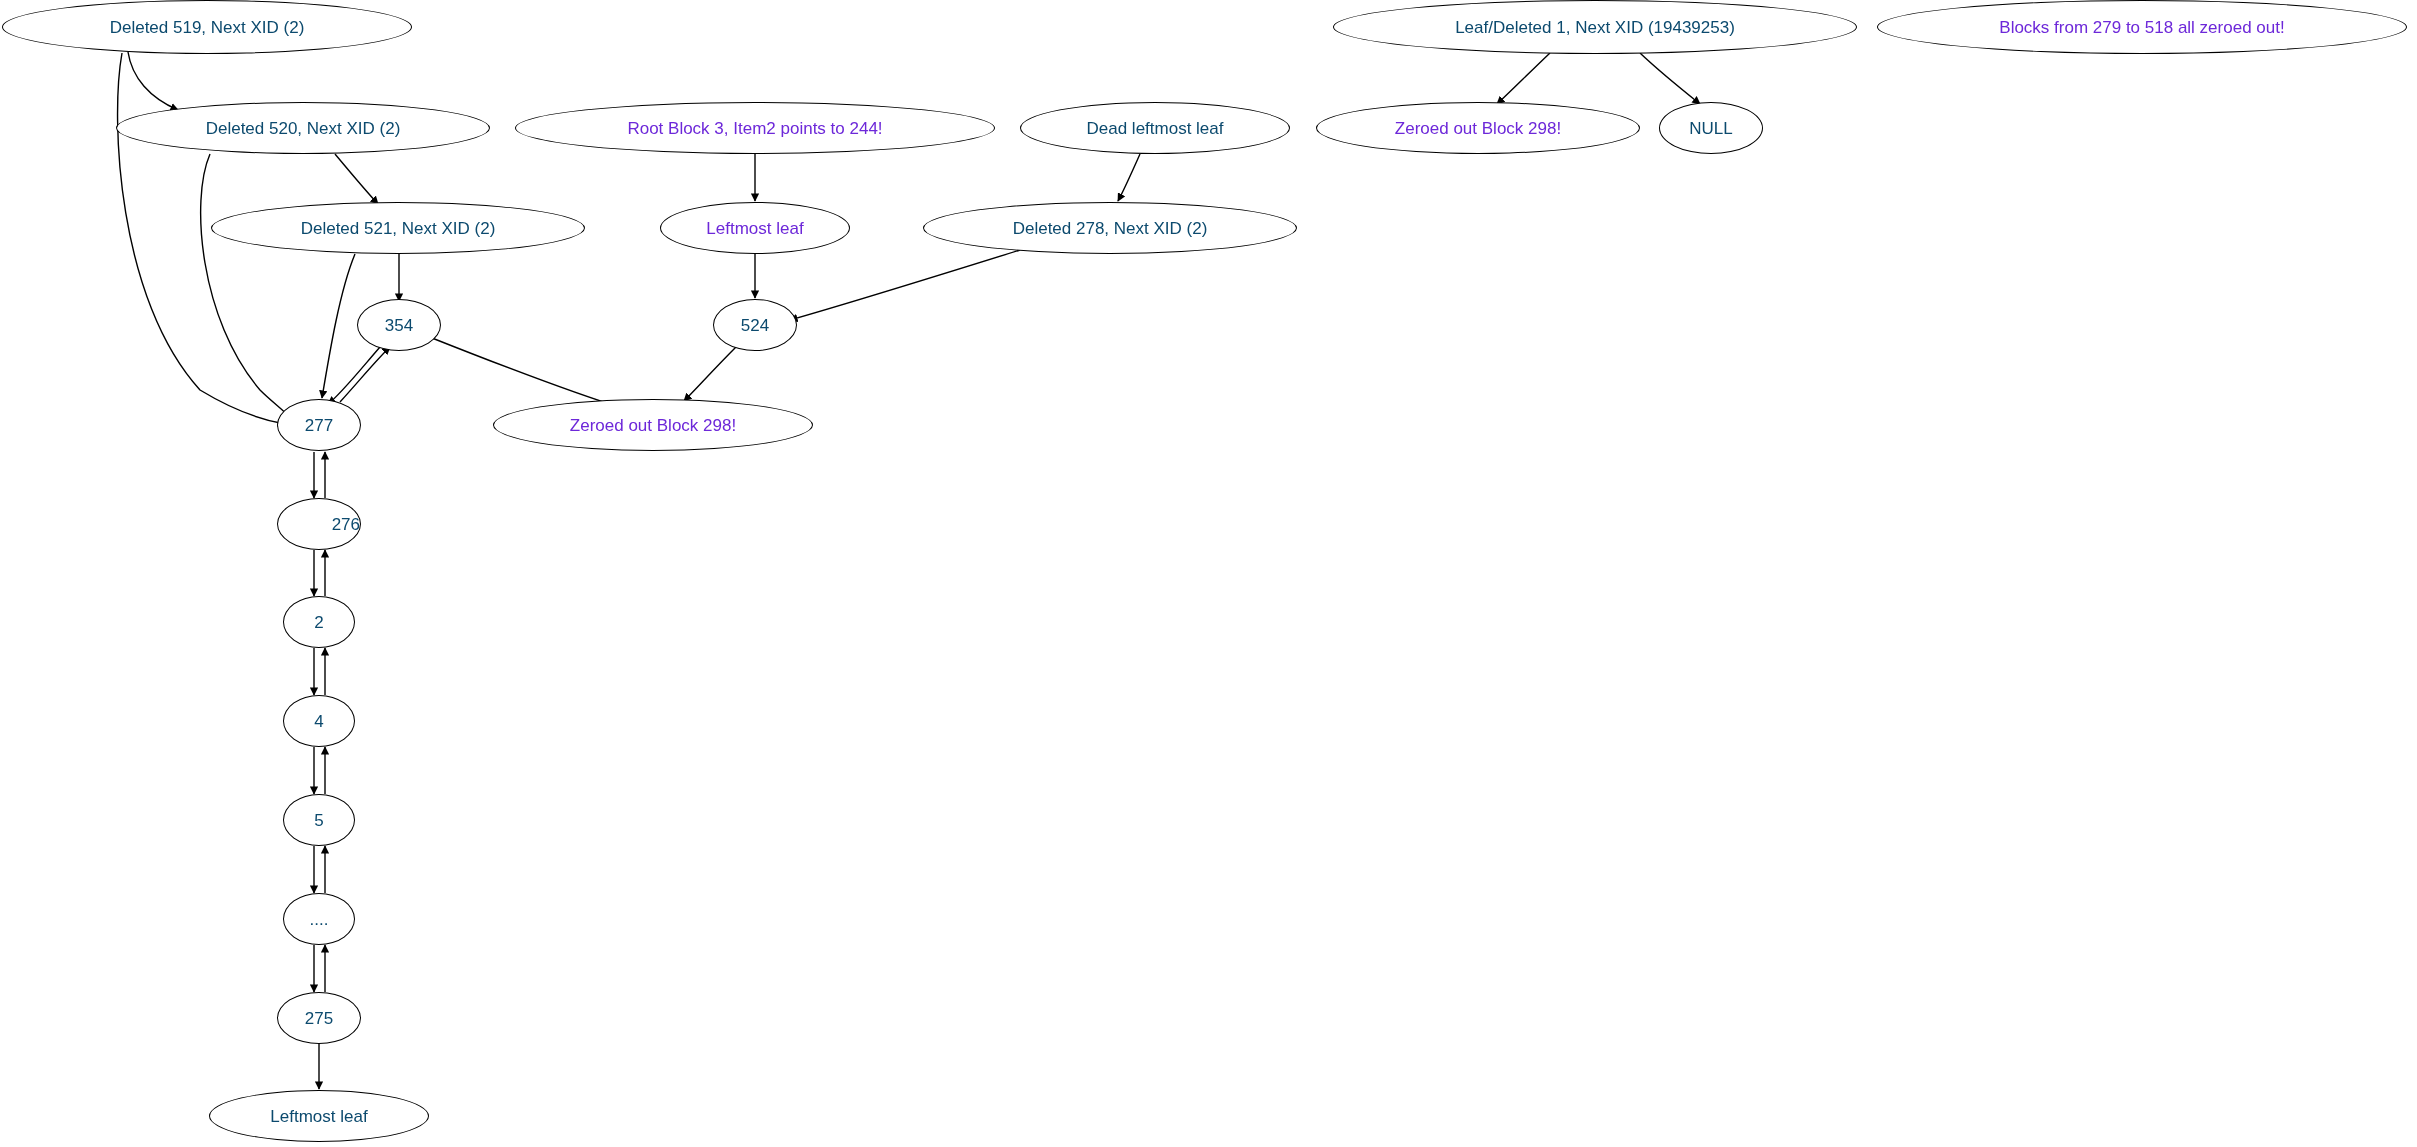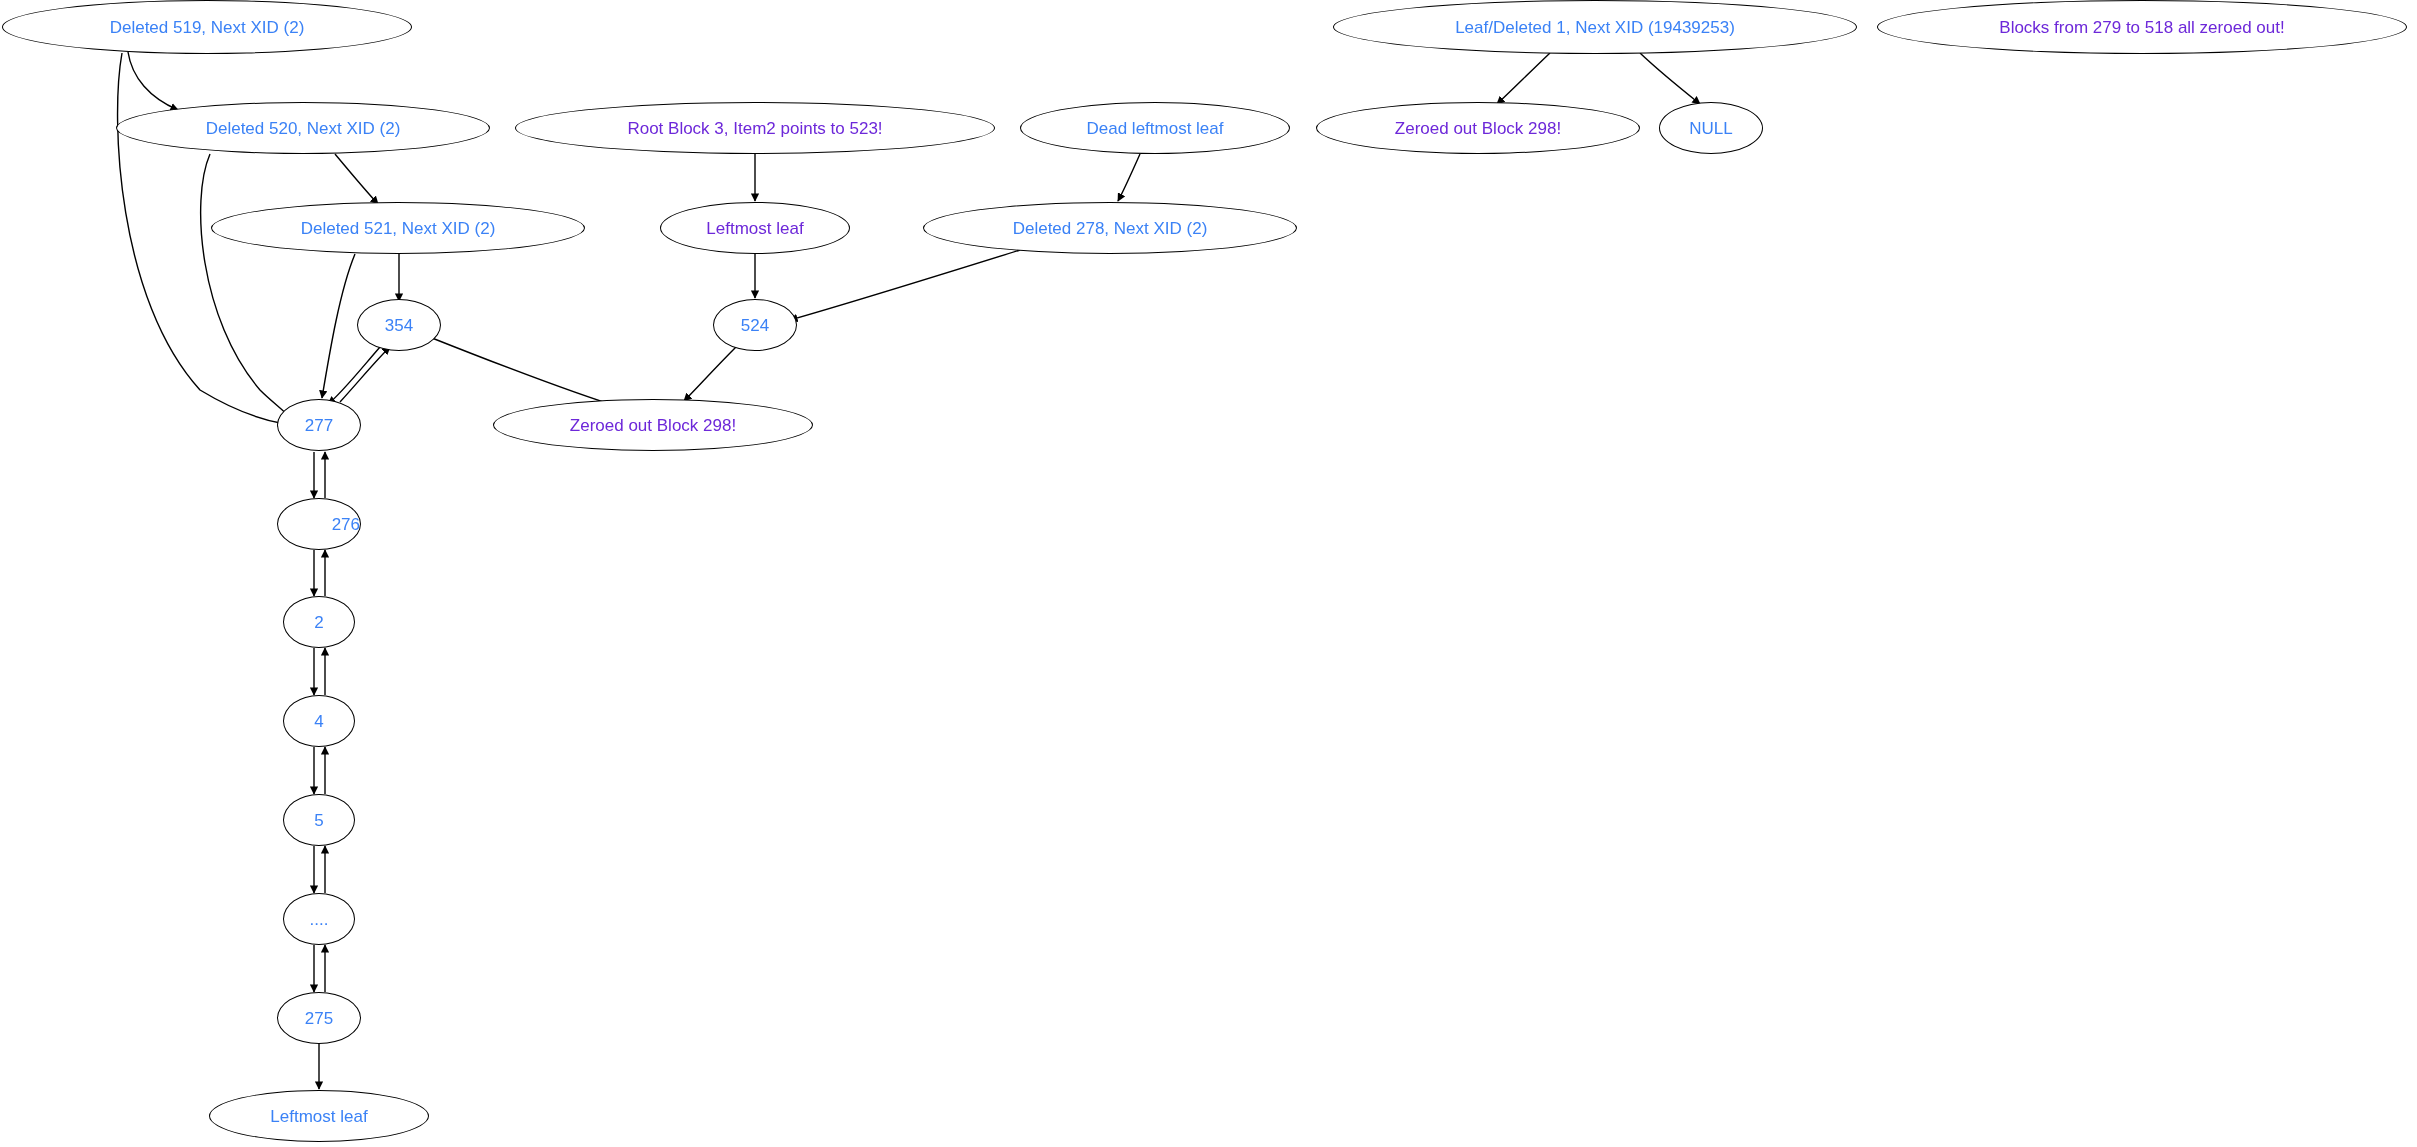--- a/index.html
+++ b/index.html
@@ -27,21 +27,21 @@
     display: flex;
     align-items: center;
     justify-content: center;
     border: 1px solid #000000;
     border-radius: 50%;
     background: #ffffff;
     box-sizing: border-box;
     text-align: center;
     white-space: nowrap;
     font-size: 17px;
-    color: #3b82f6;
+    color: #0c4a6e;
     line-height: 1;
   }
   .node.red {
     color: #6d28d9;
   }
 </style>
 </head>
 <body>
 
 <div id="canvas">
@@ -114,21 +114,21 @@
       <div class="node" style="left: 283px; top: 893px; width: 72px; height: 52px;">
         <span>....</span>
       </div>
       <div class="node" style="left: 277px; top: 992px; width: 84px; height: 52px;">
         <span>275</span>
       </div>
       <div class="node" style="left: 209px; top: 1090px; width: 220px; height: 52px;">
         <span>Leftmost leaf</span>
       </div>
       <div class="node red" style="left: 515px; top: 102px; width: 480px; height: 52px;">
-        <span>Root Block 3, Item2 points to 523!</span>
+        <span>Root Block 3, Item2 points to 244!</span>
       </div>
       <div class="node red" style="left: 660px; top: 202px; width: 190px; height: 52px;">
         <span>Leftmost leaf</span>
       </div>
       <div class="node" style="left: 713px; top: 299px; width: 84px; height: 52px;">
         <span>524</span>
       </div>
       <div class="node red" style="left: 493px; top: 399px; width: 320px; height: 52px;">
         <span>Zeroed out Block 298!</span>
       </div>

